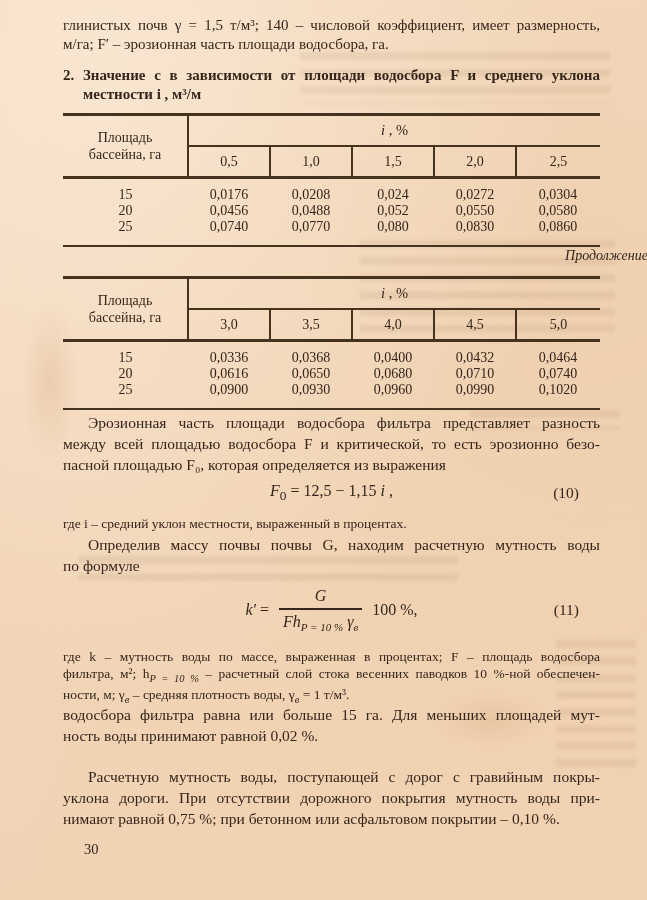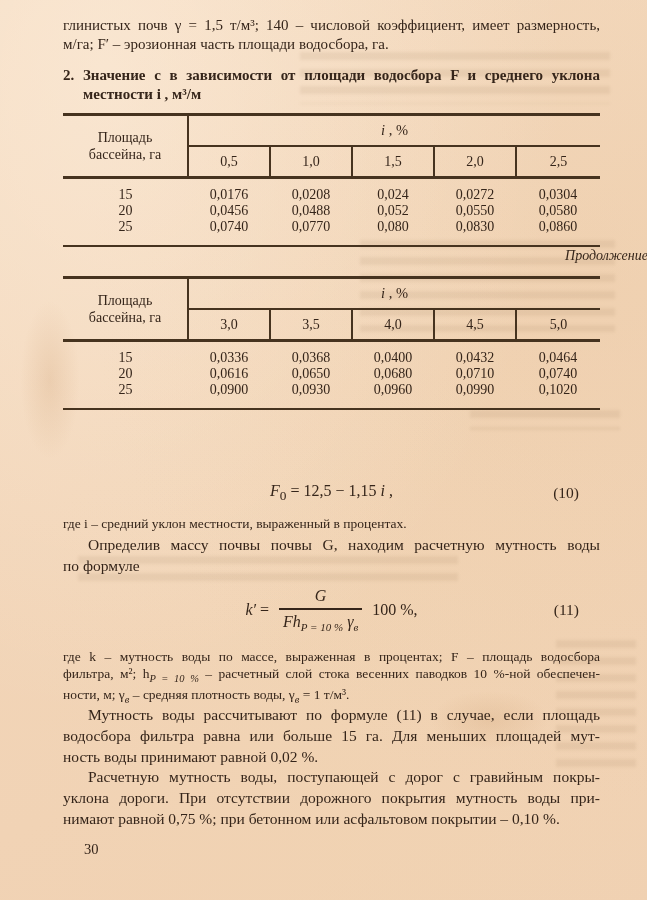--- a/index.html
+++ b/index.html
@@ -190,20 +190,25 @@
       <td>25</td>
       <td>0,0900</td>
       <td>0,0930</td>
       <td>0,0960</td>
       <td>0,0990</td>
       <td>0,1020</td>
     </tr>
     </tbody>
   </table>
 
+  <div class="content body-par p-eros">
+    <div class="jline indent">Эрозионная часть площади водосбора фильтра представляет разность</div>
+    <div class="jline">между всей площадью водосбора F и критической, то есть эрозионно безо-</div>
+    <div class="lastline">пасной площадью F₀, которая определяется из выражения</div>
+  </div>
 
   <div class="formula f10">
     <span class="fvar">F</span><sub>0</sub><span> = 12,5 − 1,15 </span><span class="fvar">i</span><span> ,</span>
     <span class="eqnum">(10)</span>
   </div>
 
   <div class="content gde g-i">где i  – средний уклон местности, выраженный в процентах.</div>
 
   <div class="content body-par p-opred">
     <div class="jline indent">Определив массу почвы почвы G, находим расчетную мутность воды</div>
@@ -220,21 +225,20 @@
     <span class="eqnum">(11)</span>
   </div>
 
   <div class="content gde g-k small-par">
     <div class="jline">где k – мутность воды по массе, выраженная в процентах;  F – площадь водосбора</div>
     <div class="jline"><span>фильтра, м²; h</span><sub>P = 10 %</sub><span> – расчетный слой стока весенних паводков 10 %-ной обеспечен-</span></div>
     <div class="lastline"><span>ности, м;  γ</span><sub>в</sub><span> – средняя плотность воды,  γ</span><sub>в</sub><span> = 1 т/м³.</span></div>
   </div>
 
   <div class="content body-par p-mutn">
-    <div class="jline indent">Мутность воды рассчитывают по формуле (11) в случае, если площадь</div>
     <div class="jline">водосбора фильтра равна или больше 15 га. Для меньших площадей мут-</div>
     <div class="lastline">ность воды принимают равной 0,02 %.</div>
   </div>
 
   <div class="content body-par p-rasch">
     <div class="jline indent">Расчетную мутность воды, поступающей с дорог с гравийным покры-</div>
     <div class="jline">уклона дороги. При отсутствии дорожного покрытия мутность воды при-</div>
     <div class="lastline">нимают равной 0,75 %; при бетонном или асфальтовом покрытии – 0,10 %.</div>
   </div>
 

